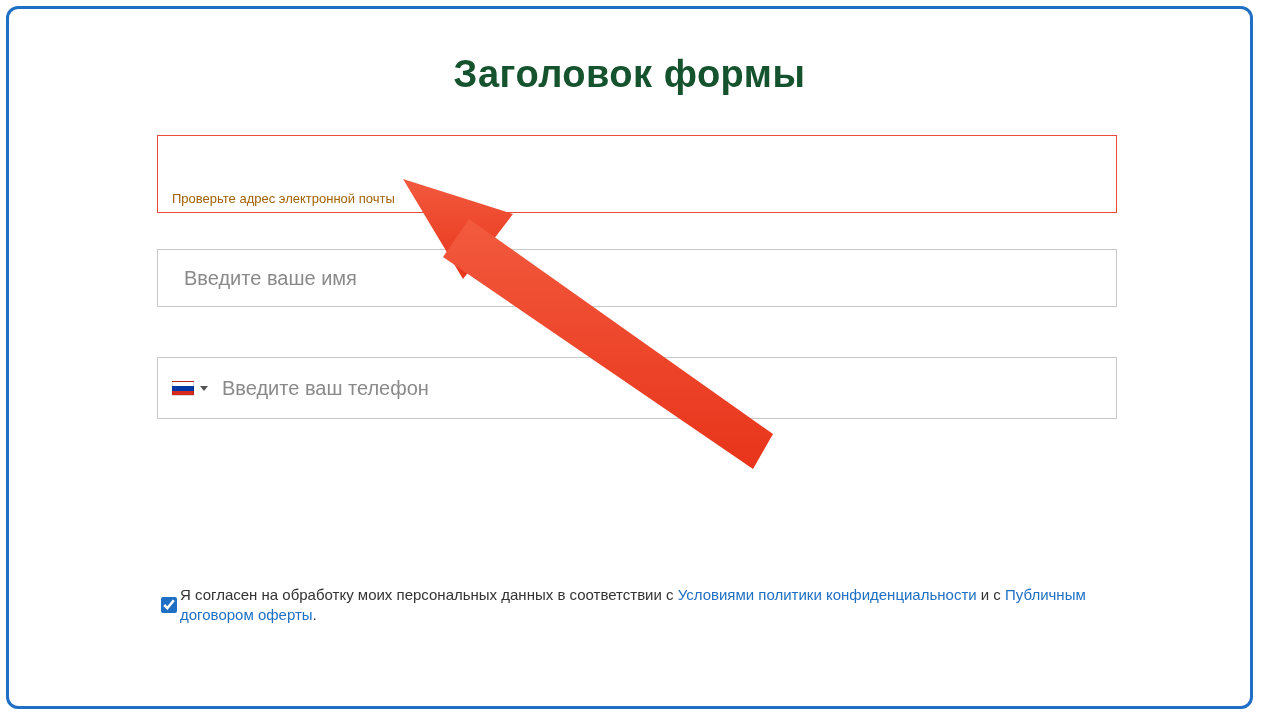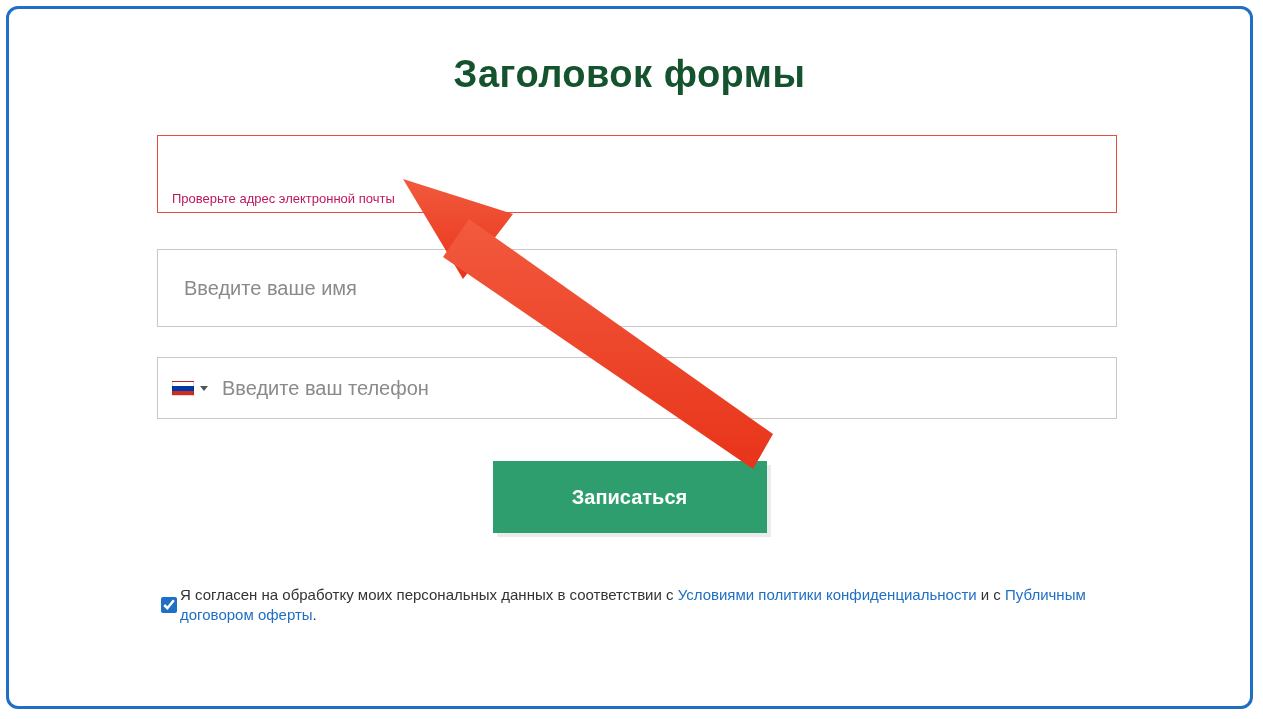--- a/index.html
+++ b/index.html
@@ -43,21 +43,21 @@
     box-sizing: border-box;
   }
 
   .field-email {
     top: 126px;
     height: 78px;
     border: 1px solid #e74c3c;
   }
   .field-name {
     top: 240px;
-    height: 78px;
+    height: 58px;
     border: 1px solid #c9c9c9;
   }
   .field-phone {
     top: 348px;
     height: 62px;
     border: 1px solid #c9c9c9;
     display: flex;
     align-items: center;
   }
 
@@ -75,21 +75,21 @@
   .text-input::placeholder { color: #8a8a8a; }
 
   .email-input-wrap { height: 52px; }
   .email-input-wrap .text-input { height: 52px; padding-top: 10px; }
 
   .error-text {
     position: absolute;
     left: 14px;
     bottom: 6px;
     font-size: 13px;
-    color: #be185d;
+    color: #a16207;
   }
 
   .flag-dd {
     display: flex;
     align-items: center;
     gap: 6px;
     padding-left: 14px;
     height: 100%;
     cursor: pointer;
   }
@@ -185,21 +185,20 @@
   </div>
 
   <div class="field field-phone">
     <div class="flag-dd">
       <span class="flag"></span>
       <span class="caret"></span>
     </div>
     <input class="phone-input" type="text" placeholder="Введите ваш телефон" style="">
   </div>
 
-  <button class="submit-btn">Записаться</button>
 
   <div class="consent-row">
     <input type="checkbox" checked="" style="">
     <div class="consent-text">
       <span>Я согласен на обработку моих персональных данных в соответствии с </span><a href="#">Условиями политики конфиденциальности</a><span> и с </span><a href="#">Публичным договором оферты</a><span>.</span>
     </div>
   </div>
 
   <svg class="arrow-overlay" viewBox="0 0 400 310">
     <defs>

